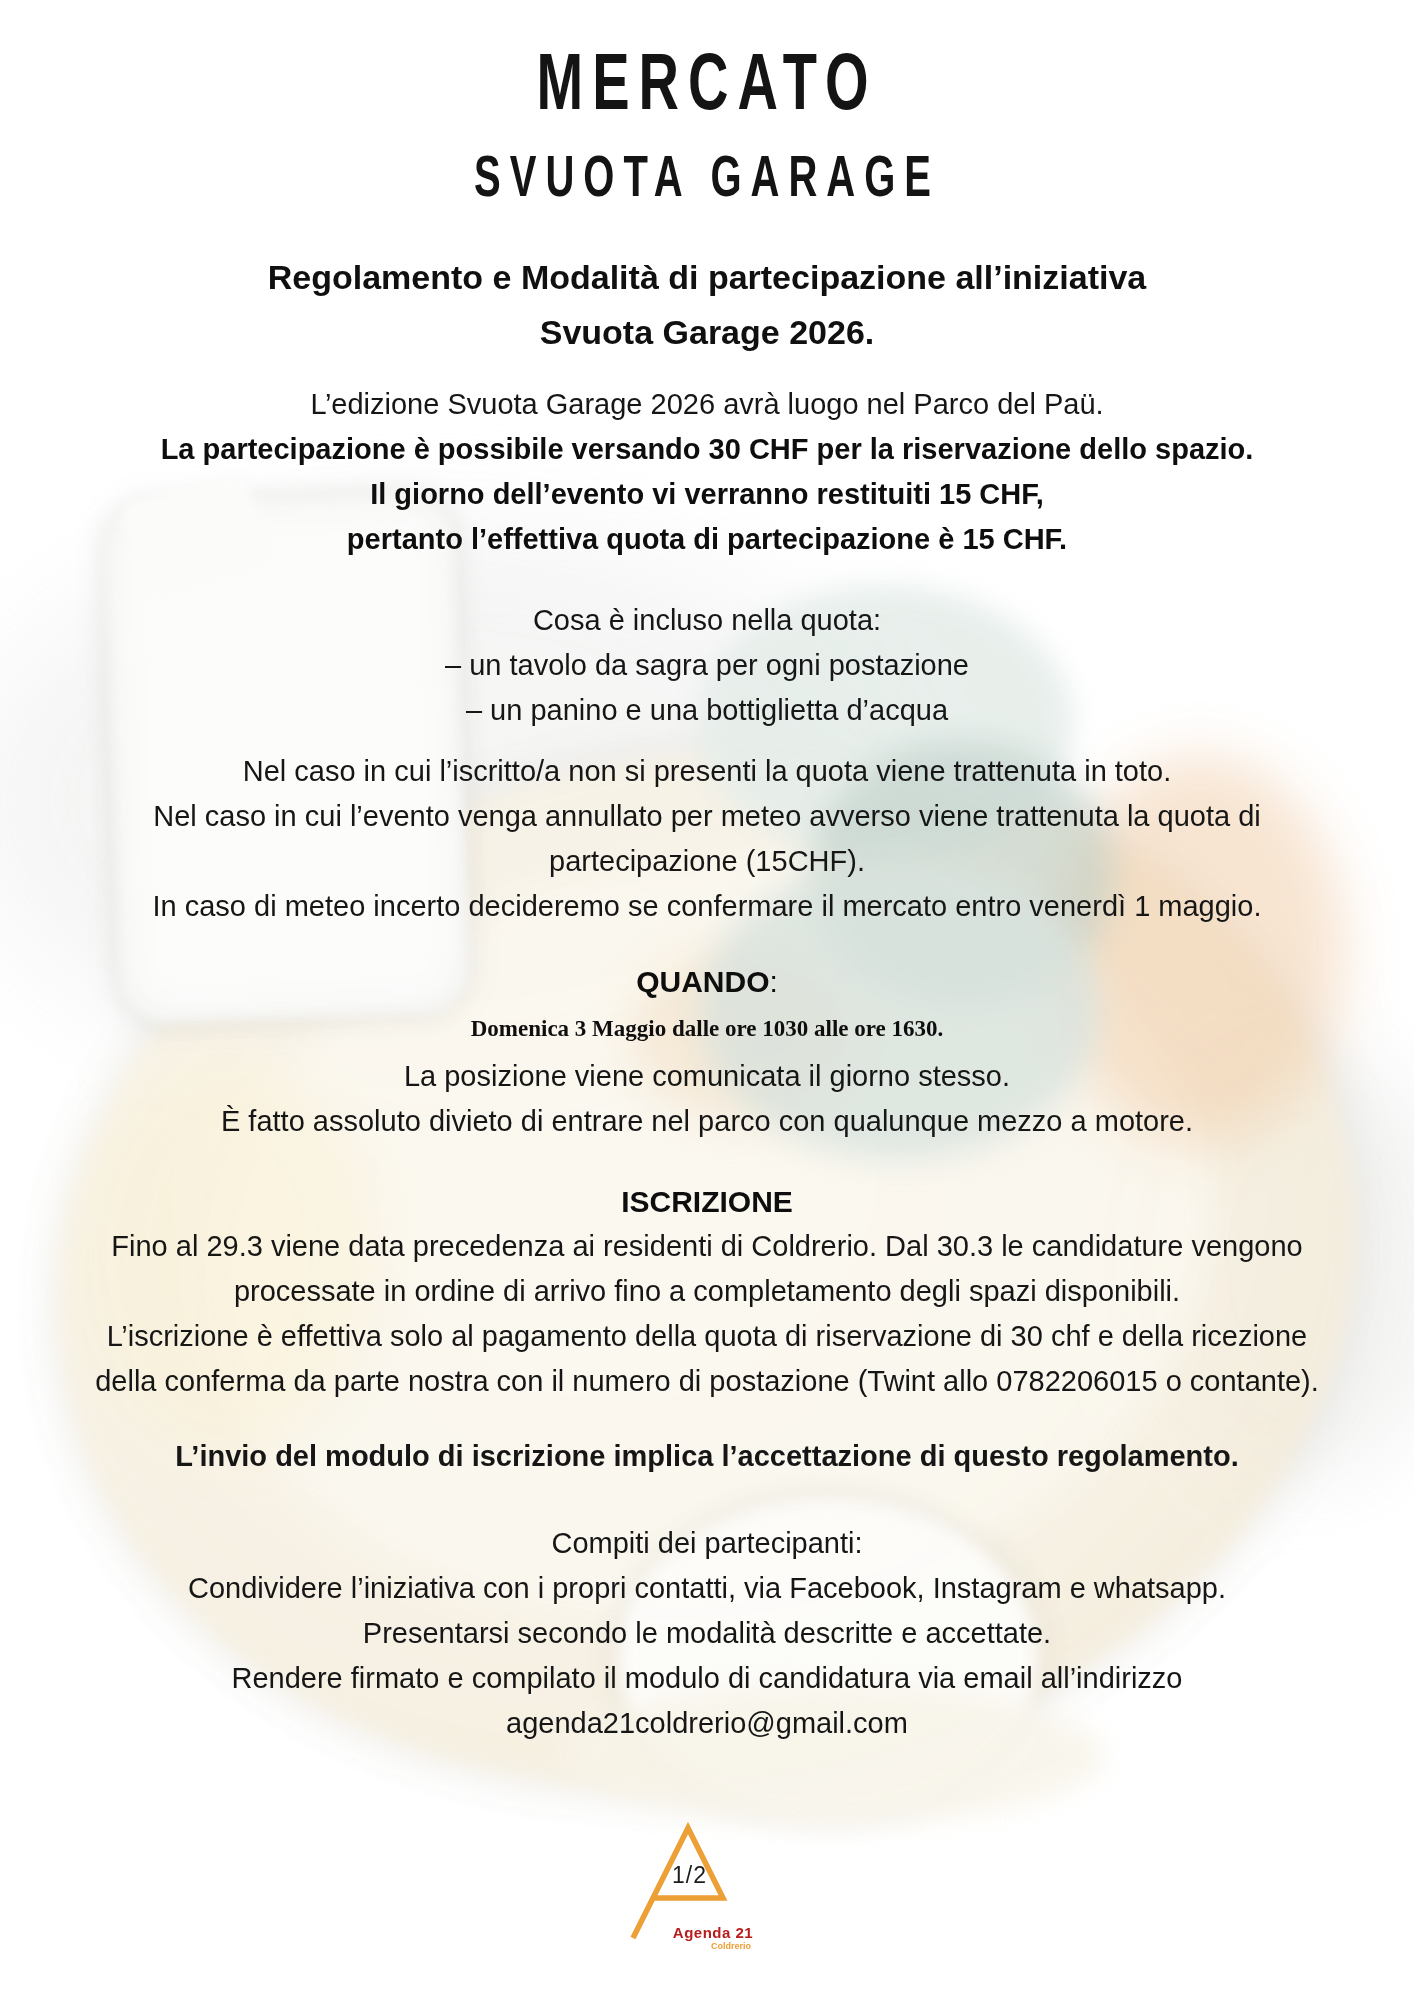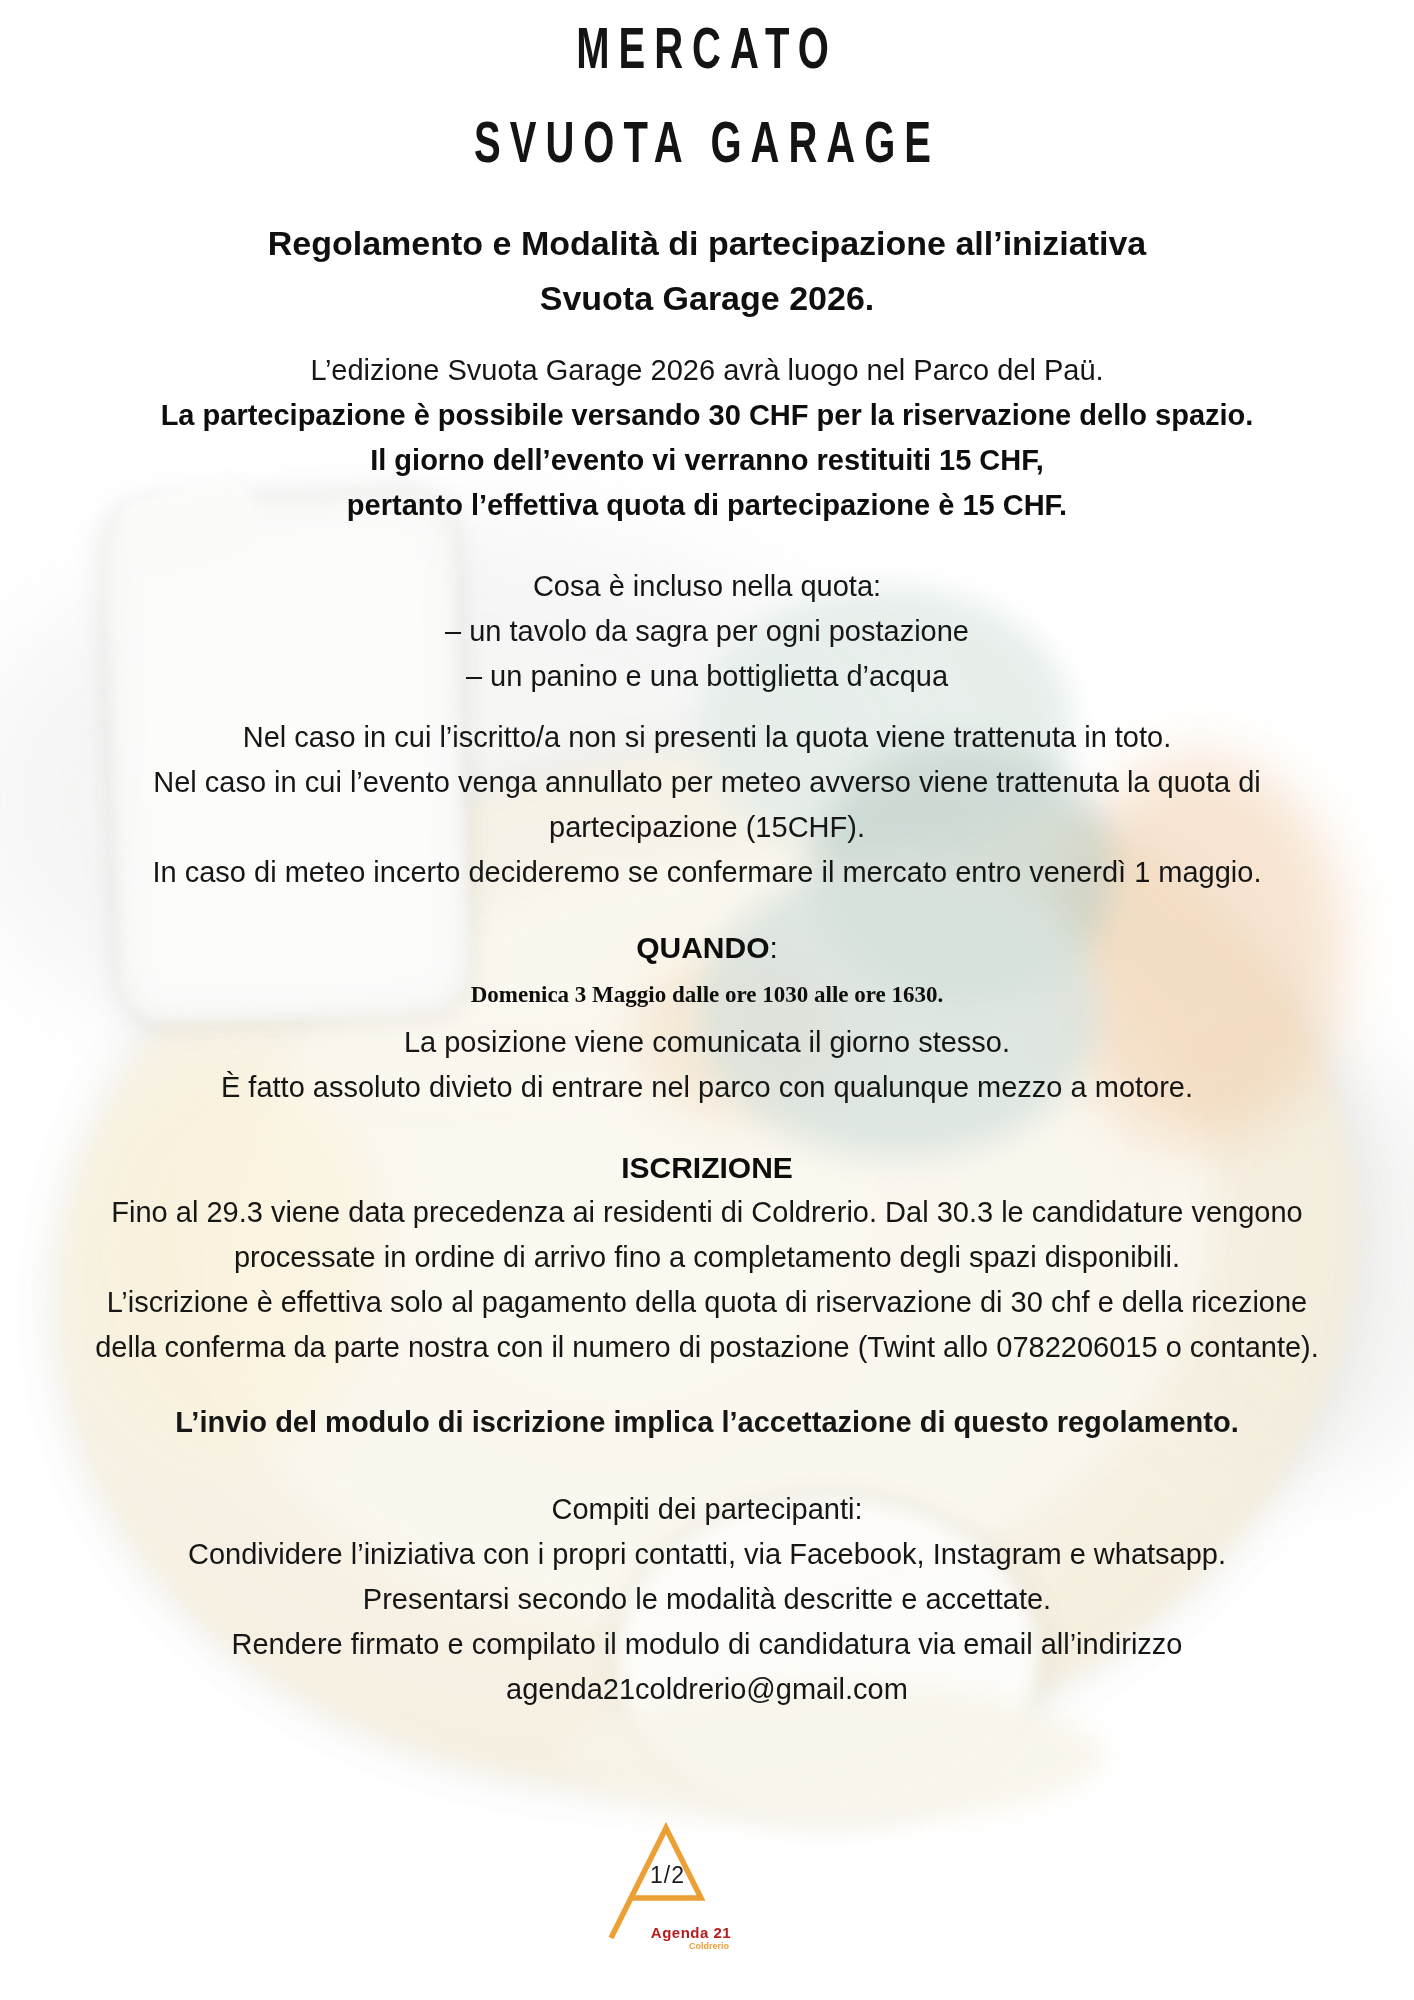--- a/index.html
+++ b/index.html
@@ -25,38 +25,38 @@
   .b-spout{left:128px;top:486px;width:130px;height:90px;background:#fbfbfa;transform:rotate(-16deg);border-radius:18px;filter:blur(6px);}
   .b-cupteal-top{left:698px;top:585px;width:375px;height:275px;background:#dfe9e4;border-radius:50%;filter:blur(14px);opacity:.9;}
   .b-cupteal-dark{left:810px;top:740px;width:305px;height:265px;background:#a9bfb7;border-radius:50%;filter:blur(16px);opacity:.55;}
   .b-cupteal-body{left:700px;top:860px;width:400px;height:300px;background:#cfdcd6;border-radius:50%;filter:blur(16px);opacity:.8;}
   .b-cupwhite{left:618px;top:1500px;width:420px;height:315px;background:#fdfcf9;border-radius:50%;filter:blur(8px);opacity:.95;box-shadow:0 0 30px rgba(140,135,120,.3);}
   .b-saucer{left:560px;top:1685px;width:545px;height:140px;background:#f6f1e3;border-radius:50%;filter:blur(12px);opacity:.8;}
 
   
   .content{position:absolute;inset:0;z-index:2;text-align:center;}
   .stamp{display:inline-block;transform:scaleY(1.42);transform-origin:center;font-weight:900;letter-spacing:9px;color:#141414;}
-  .title-line1{font-size:40px;line-height:96px;}
+  .title-line1{font-size:56px;line-height:96px;padding-top:34px;}
   .title-line2{font-size:40px;line-height:92px;}
   .subtitle{margin-top:28px;font-size:34px;font-weight:bold;line-height:55px;color:#101010;}
   .para{font-size:29px;line-height:45px;color:#161616;}
   .para .b{font-weight:bold;color:#0e0e0e;}
   .blk-intro{margin-top:22px;}
   .blk-included{margin-top:36px;}
   .blk-rules{margin-top:16px;}
   .blk-quando{margin-top:30px;}
   .sec-heading{font-size:30px;font-weight:bold;line-height:45px;color:#0e0e0e;}
   .sec-heading .colon{font-weight:normal;}
   .big-bold{font-size:23px;font-weight:bold;line-height:50px;color:#0e0e0e;font-family:Liberation Serif, serif;}
   .blk-iscrizione{margin-top:35px;}
   .blk-accept{margin-top:30px;font-weight:bold;}
   .blk-compiti{margin-top:42px;}
 
   
-  .footer-logo{position:absolute;left:594px;top:1822px;width:220px;height:140px;z-index:3;}
+  .footer-logo{position:absolute;left:616px;top:1822px;width:220px;height:140px;z-index:3;}
   .footer-logo svg{position:absolute;left:0;top:0;}
   .page-number{position:absolute;left:56px;top:40px;font-size:23px;color:#1c1c1c;letter-spacing:1px;}
   .logo-title{position:absolute;left:52px;top:102px;width:90px;text-align:center;font-size:15px;font-weight:bold;color:#b91c1c;letter-spacing:.5px;}
   .logo-subtitle{position:absolute;left:88px;top:119px;width:54px;text-align:center;font-size:9px;font-weight:bold;color:#ec9f35;}
 </style>
 </head>
 <body>
 
 <div class="page">
 

